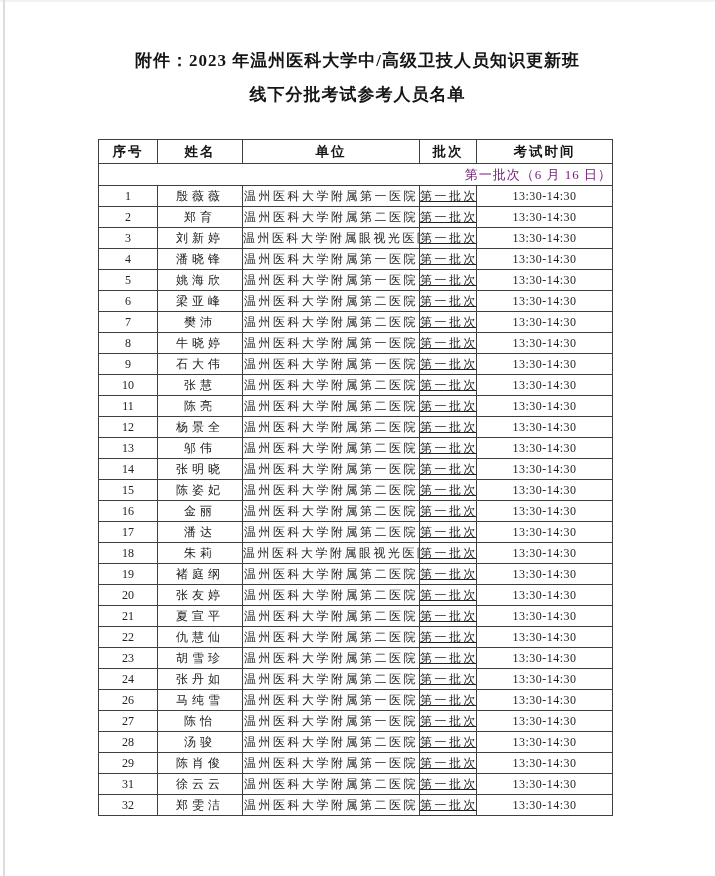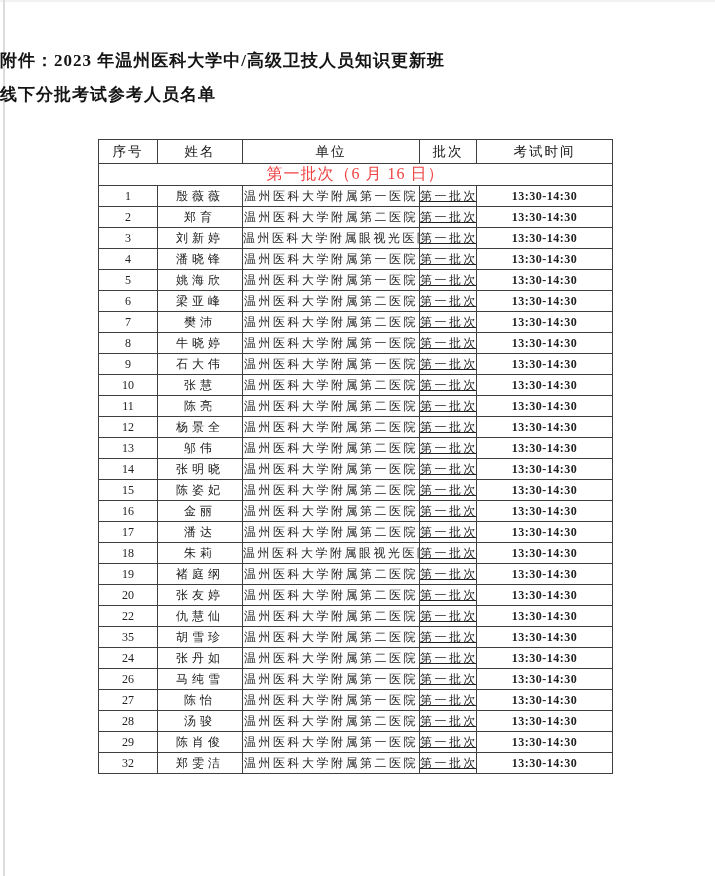--- a/index.html
+++ b/index.html
@@ -29,20 +29,21 @@
     top: 0;
     width: 100%;
     height: 2px;
     background: #f2f2f2;
   }
   .title-block {
     position: absolute;
     top: 44px;
     left: 0;
     width: 100%;
+    text-align: center;
     font-weight: bold;
     font-size: 17px;
     line-height: 34px;
     letter-spacing: 1px;
     color: #141414;
   }
   table.roster {
     position: absolute;
     left: 98px;
     top: 139px;
@@ -55,45 +56,46 @@
     border: 1px solid #3f3f3f;
     text-align: center;
     vertical-align: middle;
     padding: 0;
     overflow: hidden;
     white-space: nowrap;
   }
   table.roster thead th {
     height: 23px;
     font-size: 13.5px;
-    font-weight: normal;
+    font-weight: bold;
     letter-spacing: 2px;
     color: #161616;
   }
   tr.group-row td {
     height: 21px;
-    font-size: 16px;
+    font-size: 13px;
     letter-spacing: 1px;
-    color: #ef4444;
+    color: #701a75;
+    text-align: right;
   }
   tbody tr.data-row td {
     height: 20px;
     font-size: 12px;
     color: #222222;
   }
   .col-no    { width: 59px; }
   .col-name  { width: 85px; }
   .col-unit  { width: 177px; }
   .col-batch { width: 57px; }
   .col-time  { width: 136px; }
   td.c-no   { font-size: 12px; letter-spacing: 0; }
   td.c-name { letter-spacing: 4px; }
   td.c-unit { letter-spacing: 2.5px; margin-top: 22px; }
   td.c-batch{ letter-spacing: 2.5px; font-size: 11.5px; text-decoration: underline; }
-  td.c-time { letter-spacing: 0.5px; font-size: 12.5px; font-weight: bold; }
+  td.c-time { letter-spacing: 0.5px; font-size: 12.5px; }
 </style>
 </head>
 <body>
 
 <div class="scan-edge-top"></div>
 <div class="scan-edge-left"></div>
 
 <div class="title-block">
   <div>附件：2023 年温州医科大学中/高级卫技人员知识更新班</div>
   <div>线下分批考试参考人员名单</div>
@@ -254,28 +256,35 @@
         <td class="c-time">13:30-14:30</td>
       </tr>
       <tr class="data-row">
         <td class="c-no">20</td>
         <td class="c-name">张友婷</td>
         <td class="c-unit">温州医科大学附属第二医院</td>
         <td class="c-batch">第一批次</td>
         <td class="c-time">13:30-14:30</td>
       </tr>
       <tr class="data-row">
+        <td class="c-no">21</td>
+        <td class="c-name">夏宣平</td>
+        <td class="c-unit">温州医科大学附属第二医院</td>
+        <td class="c-batch">第一批次</td>
+        <td class="c-time">13:30-14:30</td>
+      </tr>
+      <tr class="data-row">
         <td class="c-no">22</td>
         <td class="c-name">仇慧仙</td>
         <td class="c-unit">温州医科大学附属第二医院</td>
         <td class="c-batch">第一批次</td>
         <td class="c-time">13:30-14:30</td>
       </tr>
       <tr class="data-row">
-        <td class="c-no">35</td>
+        <td class="c-no">23</td>
         <td class="c-name">胡雪珍</td>
         <td class="c-unit">温州医科大学附属第二医院</td>
         <td class="c-batch">第一批次</td>
         <td class="c-time">13:30-14:30</td>
       </tr>
       <tr class="data-row">
         <td class="c-no">24</td>
         <td class="c-name">张丹如</td>
         <td class="c-unit">温州医科大学附属第二医院</td>
         <td class="c-batch">第一批次</td>
@@ -299,20 +308,27 @@
         <td class="c-no">28</td>
         <td class="c-name">汤骏</td>
         <td class="c-unit">温州医科大学附属第二医院</td>
         <td class="c-batch">第一批次</td>
         <td class="c-time">13:30-14:30</td>
       </tr>
       <tr class="data-row">
         <td class="c-no">29</td>
         <td class="c-name">陈肖俊</td>
         <td class="c-unit">温州医科大学附属第一医院</td>
+        <td class="c-batch">第一批次</td>
+        <td class="c-time">13:30-14:30</td>
+      </tr>
+      <tr class="data-row">
+        <td class="c-no">31</td>
+        <td class="c-name">徐云云</td>
+        <td class="c-unit">温州医科大学附属第二医院</td>
         <td class="c-batch">第一批次</td>
         <td class="c-time">13:30-14:30</td>
       </tr>
       <tr class="data-row">
         <td class="c-no">32</td>
         <td class="c-name">郑雯洁</td>
         <td class="c-unit">温州医科大学附属第二医院</td>
         <td class="c-batch">第一批次</td>
         <td class="c-time">13:30-14:30</td>
       </tr>

